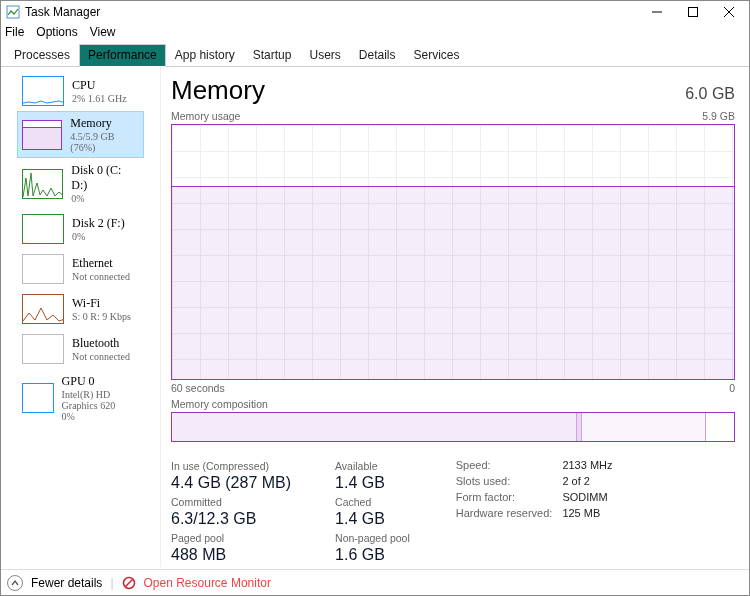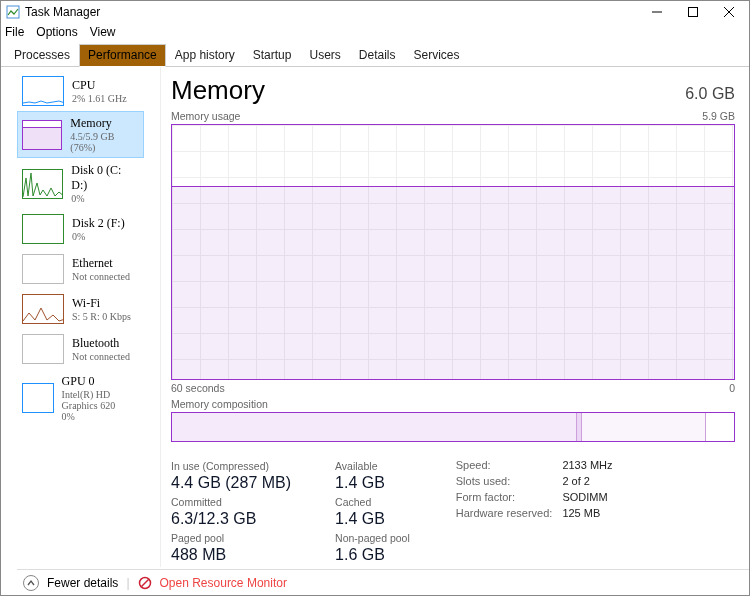--- a/index.html
+++ b/index.html
@@ -7,21 +7,21 @@
   .titlebar { display:flex; align-items:center; height:22px; padding:0 2px; }
   .titlebar .icon { width:16px; height:16px; margin:0 4px 0 2px; display:inline-flex; align-items:center; justify-content:center; }
   .titlebar .title { font-size:12px; }
   .titlebar .spacer { flex:1; }
   .winbtn { width:36px; height:22px; display:flex; align-items:center; justify-content:center; font-size:14px; font-family:Arial; }
   .winbtn svg { overflow:visible; }
   .menubar { display:flex; padding:2px 4px; gap:12px; border-bottom:0; }
   .menubar span { font-size:12px; }
   .tabs { display:flex; border-bottom:1px solid #ccc; margin-top:2px; padding-left:4px; }
   .tab { padding:3px 8px 4px; border:1px solid transparent; border-bottom:none; font-size:12px; margin-right:0; position:relative; top:1px; background:#eee0; }
-  .tab.active { border-color:#ccc; background:#a16207; border-bottom:1px solid #fff; }
+  .tab.active { border-color:#ccc; background:#0f766e; border-bottom:1px solid #fff; }
   .tab:not(.active){ color:#222; }
   .content { display:flex; height:500px; }
   .sidebar { width:160px; border-right:1px solid #eee; overflow-y:auto; padding:4px 16px;font-family:Liberation Serif, serif; }
   .navitem { display:flex; align-items:center; padding:4px 4px; border:1px solid transparent; cursor:default; }
   .navitem.selected { background:#cce8ff; border:1px solid #99d1ff; }
   .navitem .spark { width:42px; height:30px; border:1px solid #999; margin-right:8px; position:relative; overflow:hidden; background:#fff; }
   .navitem .spark.cpu { border-color:#1E90FF; }
   .navitem .spark.mem { border-color:#9932CC; }
   .navitem .spark.disk { border-color:#2e8b2e; }
   .navitem .spark.eth { border-color:#bbb; }
@@ -48,21 +48,21 @@
   .compbox .seg { position:absolute; top:0; bottom:0; }
   .compbox .inuse { left:0; width:72%; background:rgba(153,50,204,0.10); border-right:1px solid #cda0dc; }
   .compbox .modified { left:72%; width:1%; background:rgba(153,50,204,0.20); border-right:1px solid #cda0dc; }
   .compbox .standby { left:73%; width:22%; background:rgba(153,50,204,0.05); border-right:1px solid #cda0dc; }
   .stats { display:flex; gap:44px; margin-top:14px; }
   .statscol .lbl { font-size:10.5px; color:#666; margin-top:4px; }
   .statscol .val { font-size:16px; color:#0f172a; margin-top:2px; }
   .statscol2 { font-size:11px; color:#666; }
   .statscol2 table td { padding:1px 8px 1px 0; white-space:nowrap; }
   .statscol2 table td.v { color:#222; }
-  .statusbar { position:absolute; left:16px; right:0; bottom:0; border-top:1px solid #ddd; height:26px; display:flex; align-items:center; padding:0 6px; gap:8px; font-size:12px; }
+  .statusbar { position:absolute; left:0; right:0; bottom:0; border-top:1px solid #ddd; height:26px; display:flex; align-items:center; padding:0 6px; gap:8px; font-size:12px; }
   .statusbar .sep { color:#ccc; }
   .circlebtn { width:16px; height:16px; border:1px solid #888; border-radius:50%; display:inline-flex; align-items:center; justify-content:center; font-size:10px; color:#555; }
   .link { color:#ef4444; cursor:pointer; }
   .rm-ico { width:14px; height:14px; display:inline-flex; align-items:center; justify-content:center; }
 </style>
 </head>
 <body>
 
 <div class="titlebar">
   <span class="icon">
@@ -156,21 +156,21 @@
         </div>
     </div>
     <div class="navitem">
       <div class="spark wifi">
           <svg viewBox="0 0 42 30">
             <polyline points="0,28 6,20 12,27 18,15 24,27 30,22 36,28 42,26" fill="none" stroke="#a0522d" stroke-width="1"></polyline>
           </svg>
         </div>
       <div>
           <div class="lbl">Wi-Fi</div>
-           <div class="sub">S: 5 R: 0 Kbps</div>
+           <div class="sub">S: 0 R: 9 Kbps</div>
         </div>
     </div>
     <div class="navitem">
       <div class="spark bt"></div>
       <div>
           <div class="lbl">Bluetooth</div>
            <div class="sub">Not connected</div>
         </div>
     </div>
     <div class="navitem">

